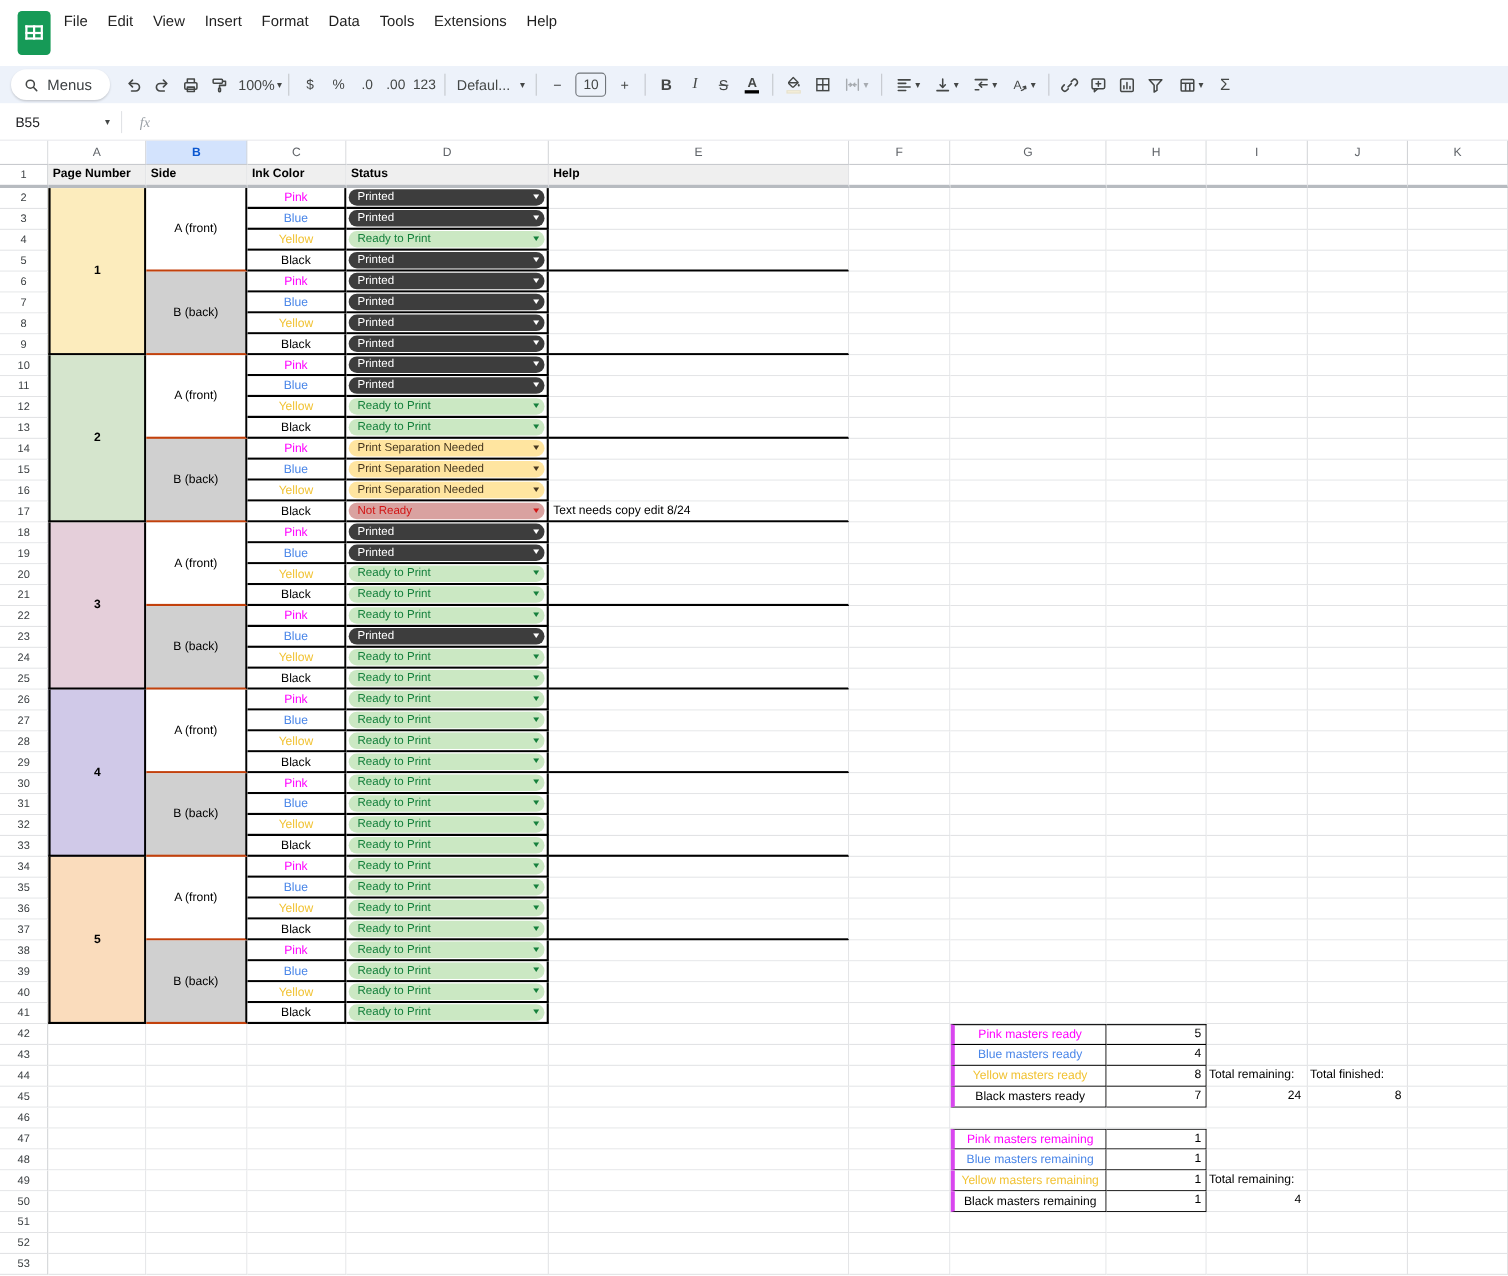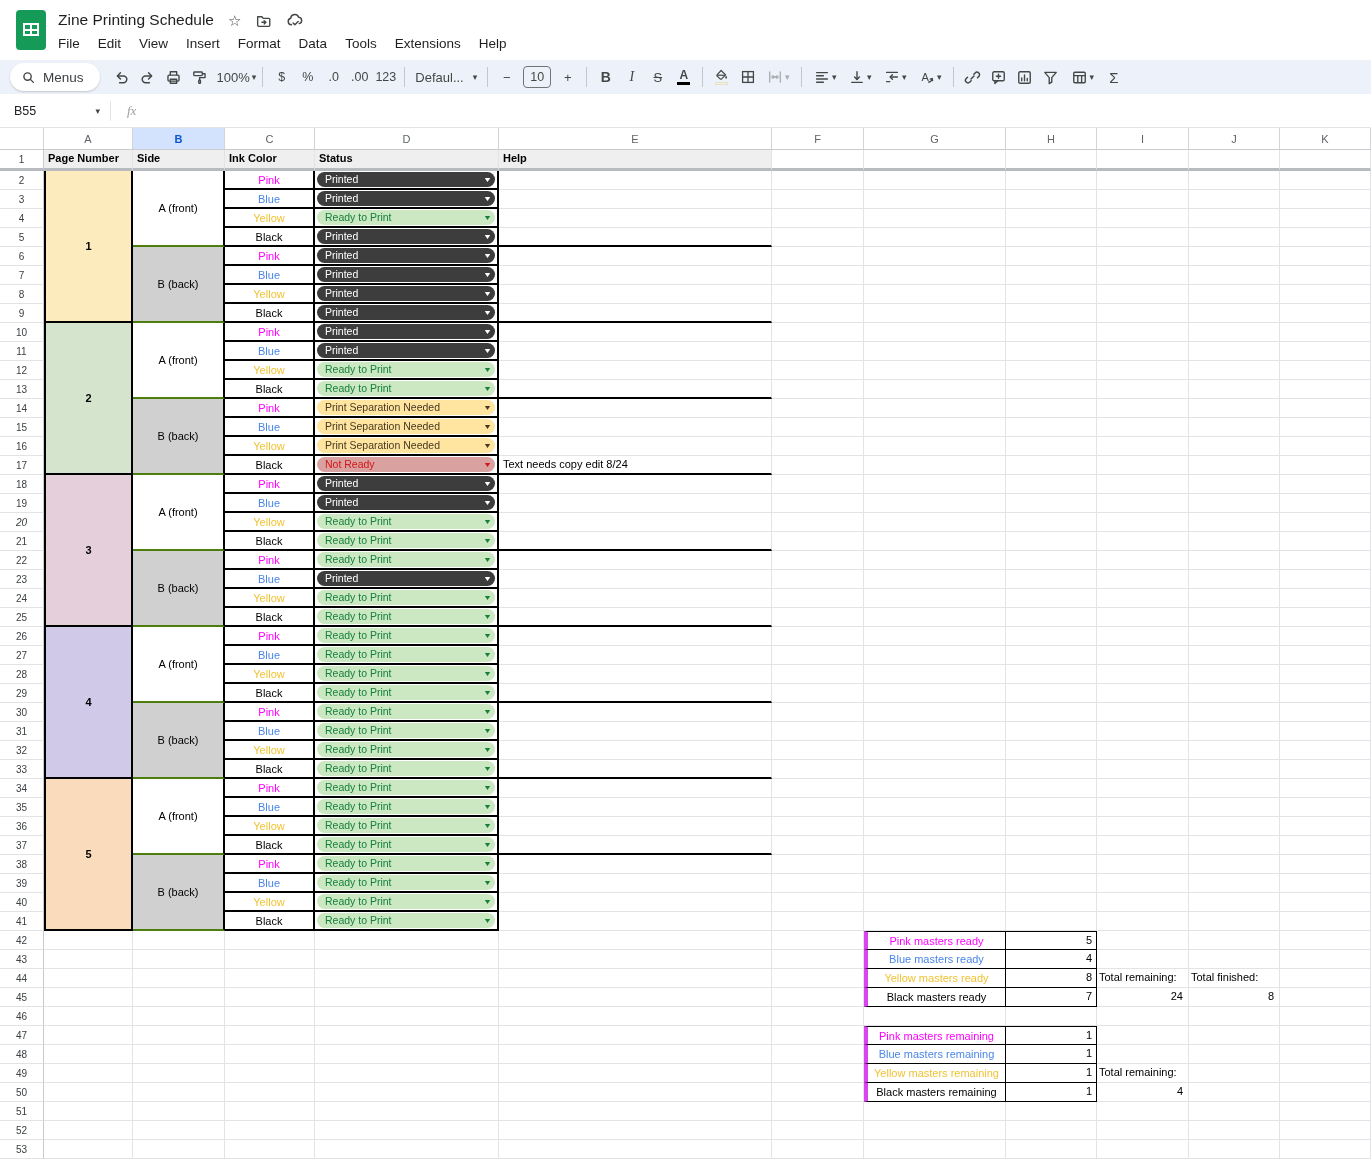--- a/index.html
+++ b/index.html
@@ -40,21 +40,21 @@
   .fbar-sep{width:1px;height:20px;background:#e1e3e6;margin-left:10px;}
   
   #sheet{display:grid;grid-template-columns:44px 89px 92px 90px 184px 273px 92px 142px 91px 92px 91px 91px;grid-template-rows:22px 21px repeat(52,19px);width:1371px;background:#fff;}
   .cell{box-sizing:border-box;border-right:1px solid #e2e3e5;border-bottom:1px solid #e2e3e5;background:#fff;font-size:11px;color:#000;overflow:hidden;white-space:nowrap;}
   .colhdr{box-sizing:border-box;background:#fff;border-right:1px solid #d2d4d7;border-bottom:1px solid #c8cace;display:flex;align-items:center;justify-content:center;font-size:11px;color:#5f6368;}
   .selcol{background:#d3e3fd;color:#0b57d0;font-weight:bold;}
   .rowhdr{box-sizing:border-box;background:#fff;border-right:1px solid #c8cace;border-bottom:1px solid #e2e3e5;display:flex;align-items:center;justify-content:center;font-size:10px;color:#3c4043;}
   .frozen{border-bottom:3px solid #b7bbc0 !important;}
   .hcell{background:#efefef;font-weight:bold;padding-left:4px;line-height:17px;}
   .pagecell{display:flex;align-items:center;justify-content:center;font-weight:bold;border-left:2px solid #000;border-right:2px solid #000;border-bottom:2px solid #000;}
-  .sidecell{display:flex;align-items:center;justify-content:center;border-right:2px solid #000;border-bottom:2px solid #4d7c0f;}
+  .sidecell{display:flex;align-items:center;justify-content:center;border-right:2px solid #000;border-bottom:2px solid #c2410c;}
   .inkcell{display:flex;align-items:center;justify-content:center;border-right:2px solid #000;border-bottom:2px solid #000;}
   .statuscell{display:flex;align-items:center;border-right:2px solid #000;border-bottom:2px solid #000;padding:0 2px;}
   .chip{flex:1;height:15px;border-radius:8px;display:flex;align-items:center;justify-content:space-between;padding:0 4px 0 8px;font-size:10.5px;line-height:15px;}
   .chip .ccaret{font-size:7px;transform:scaleX(1.3);}
   .notecell{padding-left:4px;line-height:17px;}
   .groupend{border-bottom:2px solid #000;}
   .sumlabel{display:flex;align-items:center;justify-content:center;border-right:1px solid #000;border-bottom:1px solid #000;}
   .sumval{text-align:right;padding-right:4px;line-height:17px;border-right:1px solid #000;border-bottom:1px solid #000;}
   .bt{border-top:1px solid #000;}
   .bl{border-left:4px solid #d946ef;}
@@ -63,36 +63,20 @@
   svg.ic{display:block;}
 </style>
 </head>
 <body>
 
 <header class="titlebar">
   <div class="logo">
       <div class="lgrid"></div>
     </div>
   <div class="title-area">
-    <div class="title-row">
-      <span class="doc-title">Zine Printing Schedule</span>
-      <span class="tb-ico">☆</span>
-      <span class="tb-ico">
-        <svg class="ic" width="17" height="17" viewBox="0 0 16 16" fill="none" stroke="#444746" stroke-width="1.3" stroke-linecap="round" stroke-linejoin="round">
-            <path d="M2.5 4.5h4l1.3 1.5h5.2a.9.9 0 0 1 .9.9v5.6a1 1 0 0 1-1 1h-9.4a1 1 0 0 1-1-1Z"></path>
-            <path d="M6.5 9.7h3.4M8.6 8.2l1.7 1.5-1.7 1.5"></path>
-          </svg>
-      </span>
-      <span class="tb-ico">
-        <svg class="ic" width="18" height="18" viewBox="0 0 16 16" fill="none" stroke="#444746" stroke-width="1.3" stroke-linecap="round" stroke-linejoin="round">
-            <path d="M4.9 12.3a3 3 0 0 1-.7-5.9 3.6 3.6 0 0 1 7-.8 2.85 2.85 0 0 1 .6 5.6"></path>
-            <path d="M6.3 10.6l1.6 1.6 2.9-2.9"></path>
-          </svg>
-      </span>
-    </div>
     <nav class="menubar">
       <span>File</span>
       <span>Edit</span>
       <span>View</span>
       <span>Insert</span>
       <span>Format</span>
       <span>Data</span>
       <span>Tools</span>
       <span>Extensions</span>
       <span>Help</span>
@@ -291,21 +275,21 @@
     <div class="rowhdr" style="grid-area: 11 / 1;">10</div>
     <div class="rowhdr" style="grid-area: 12 / 1;">11</div>
     <div class="rowhdr" style="grid-area: 13 / 1;">12</div>
     <div class="rowhdr" style="grid-area: 14 / 1;">13</div>
     <div class="rowhdr" style="grid-area: 15 / 1;">14</div>
     <div class="rowhdr" style="grid-area: 16 / 1;">15</div>
     <div class="rowhdr" style="grid-area: 17 / 1;">16</div>
     <div class="rowhdr" style="grid-area: 18 / 1;">17</div>
     <div class="rowhdr" style="grid-area: 19 / 1;">18</div>
     <div class="rowhdr" style="grid-area: 20 / 1;">19</div>
-    <div class="rowhdr" style="grid-area: 21 / 1; font-style: italic;">20</div>
+    <div class="rowhdr" style="grid-area: 21 / 1;">20</div>
     <div class="rowhdr" style="grid-area: 22 / 1;">21</div>
     <div class="rowhdr" style="grid-area: 23 / 1;">22</div>
     <div class="rowhdr" style="grid-area: 24 / 1;">23</div>
     <div class="rowhdr" style="grid-area: 25 / 1;">24</div>
     <div class="rowhdr" style="grid-area: 26 / 1;">25</div>
     <div class="rowhdr" style="grid-area: 27 / 1;">26</div>
     <div class="rowhdr" style="grid-area: 28 / 1;">27</div>
     <div class="rowhdr" style="grid-area: 29 / 1;">28</div>
     <div class="rowhdr" style="grid-area: 30 / 1;">29</div>
     <div class="rowhdr" style="grid-area: 31 / 1;">30</div>

